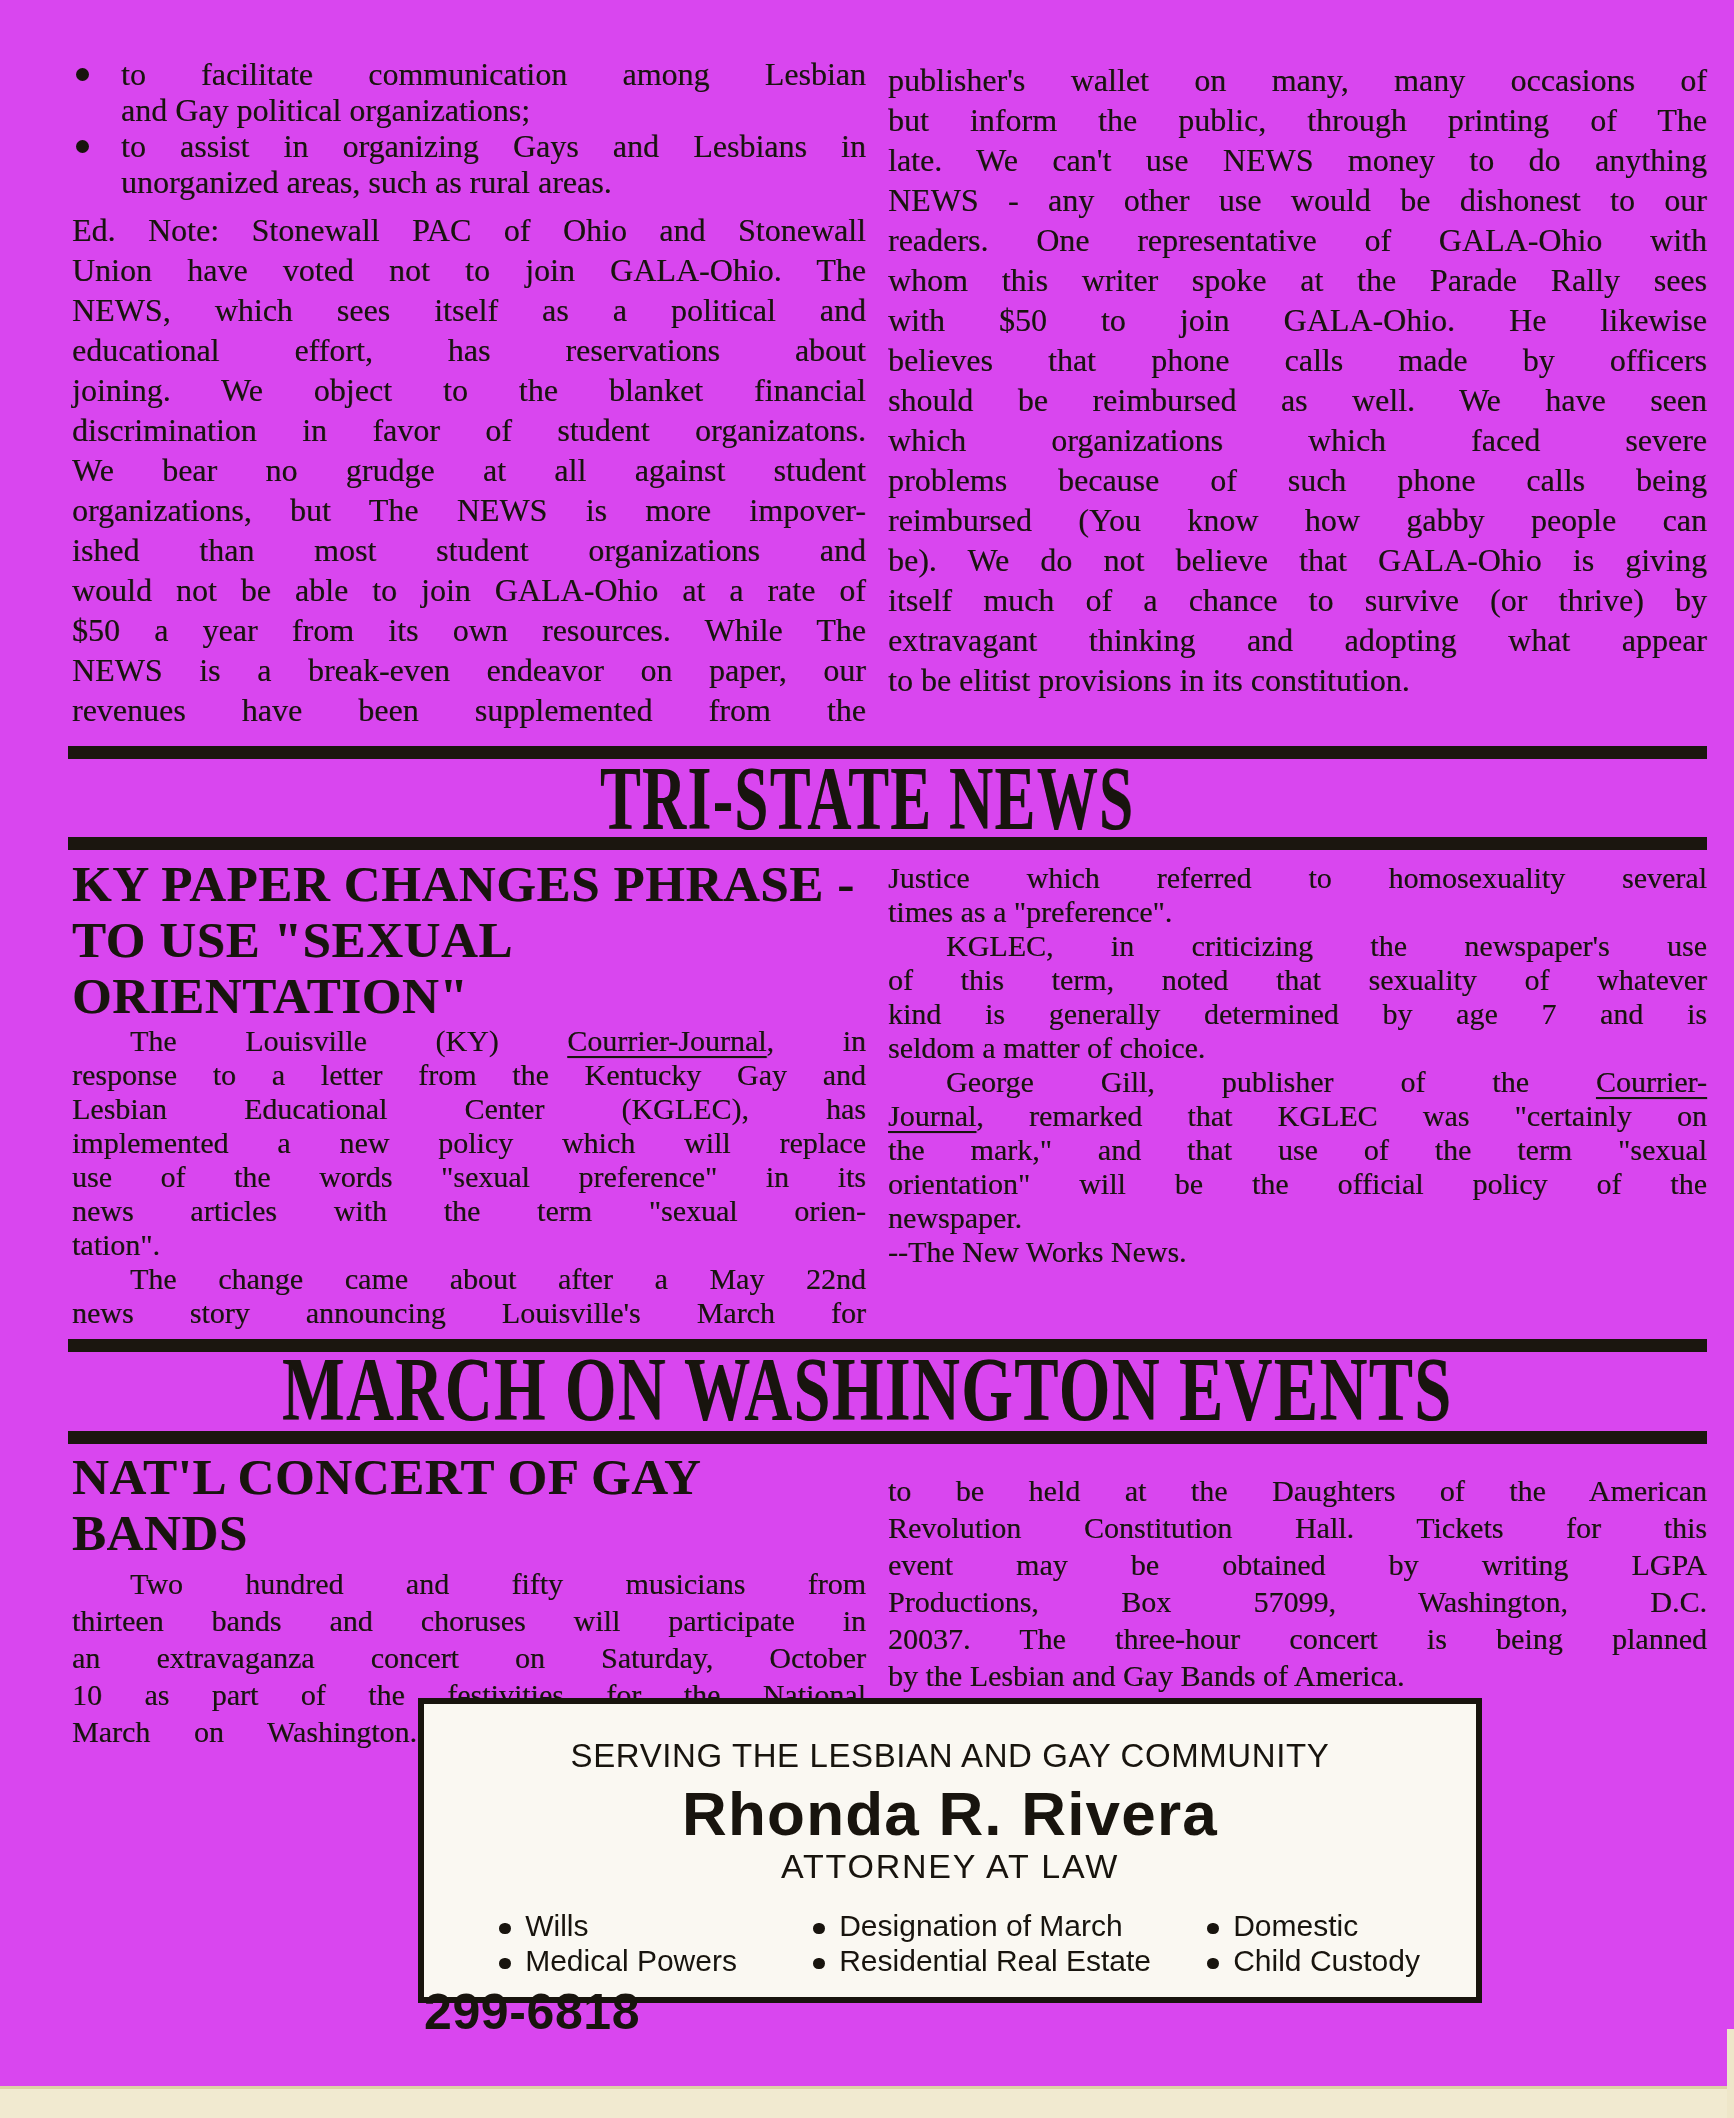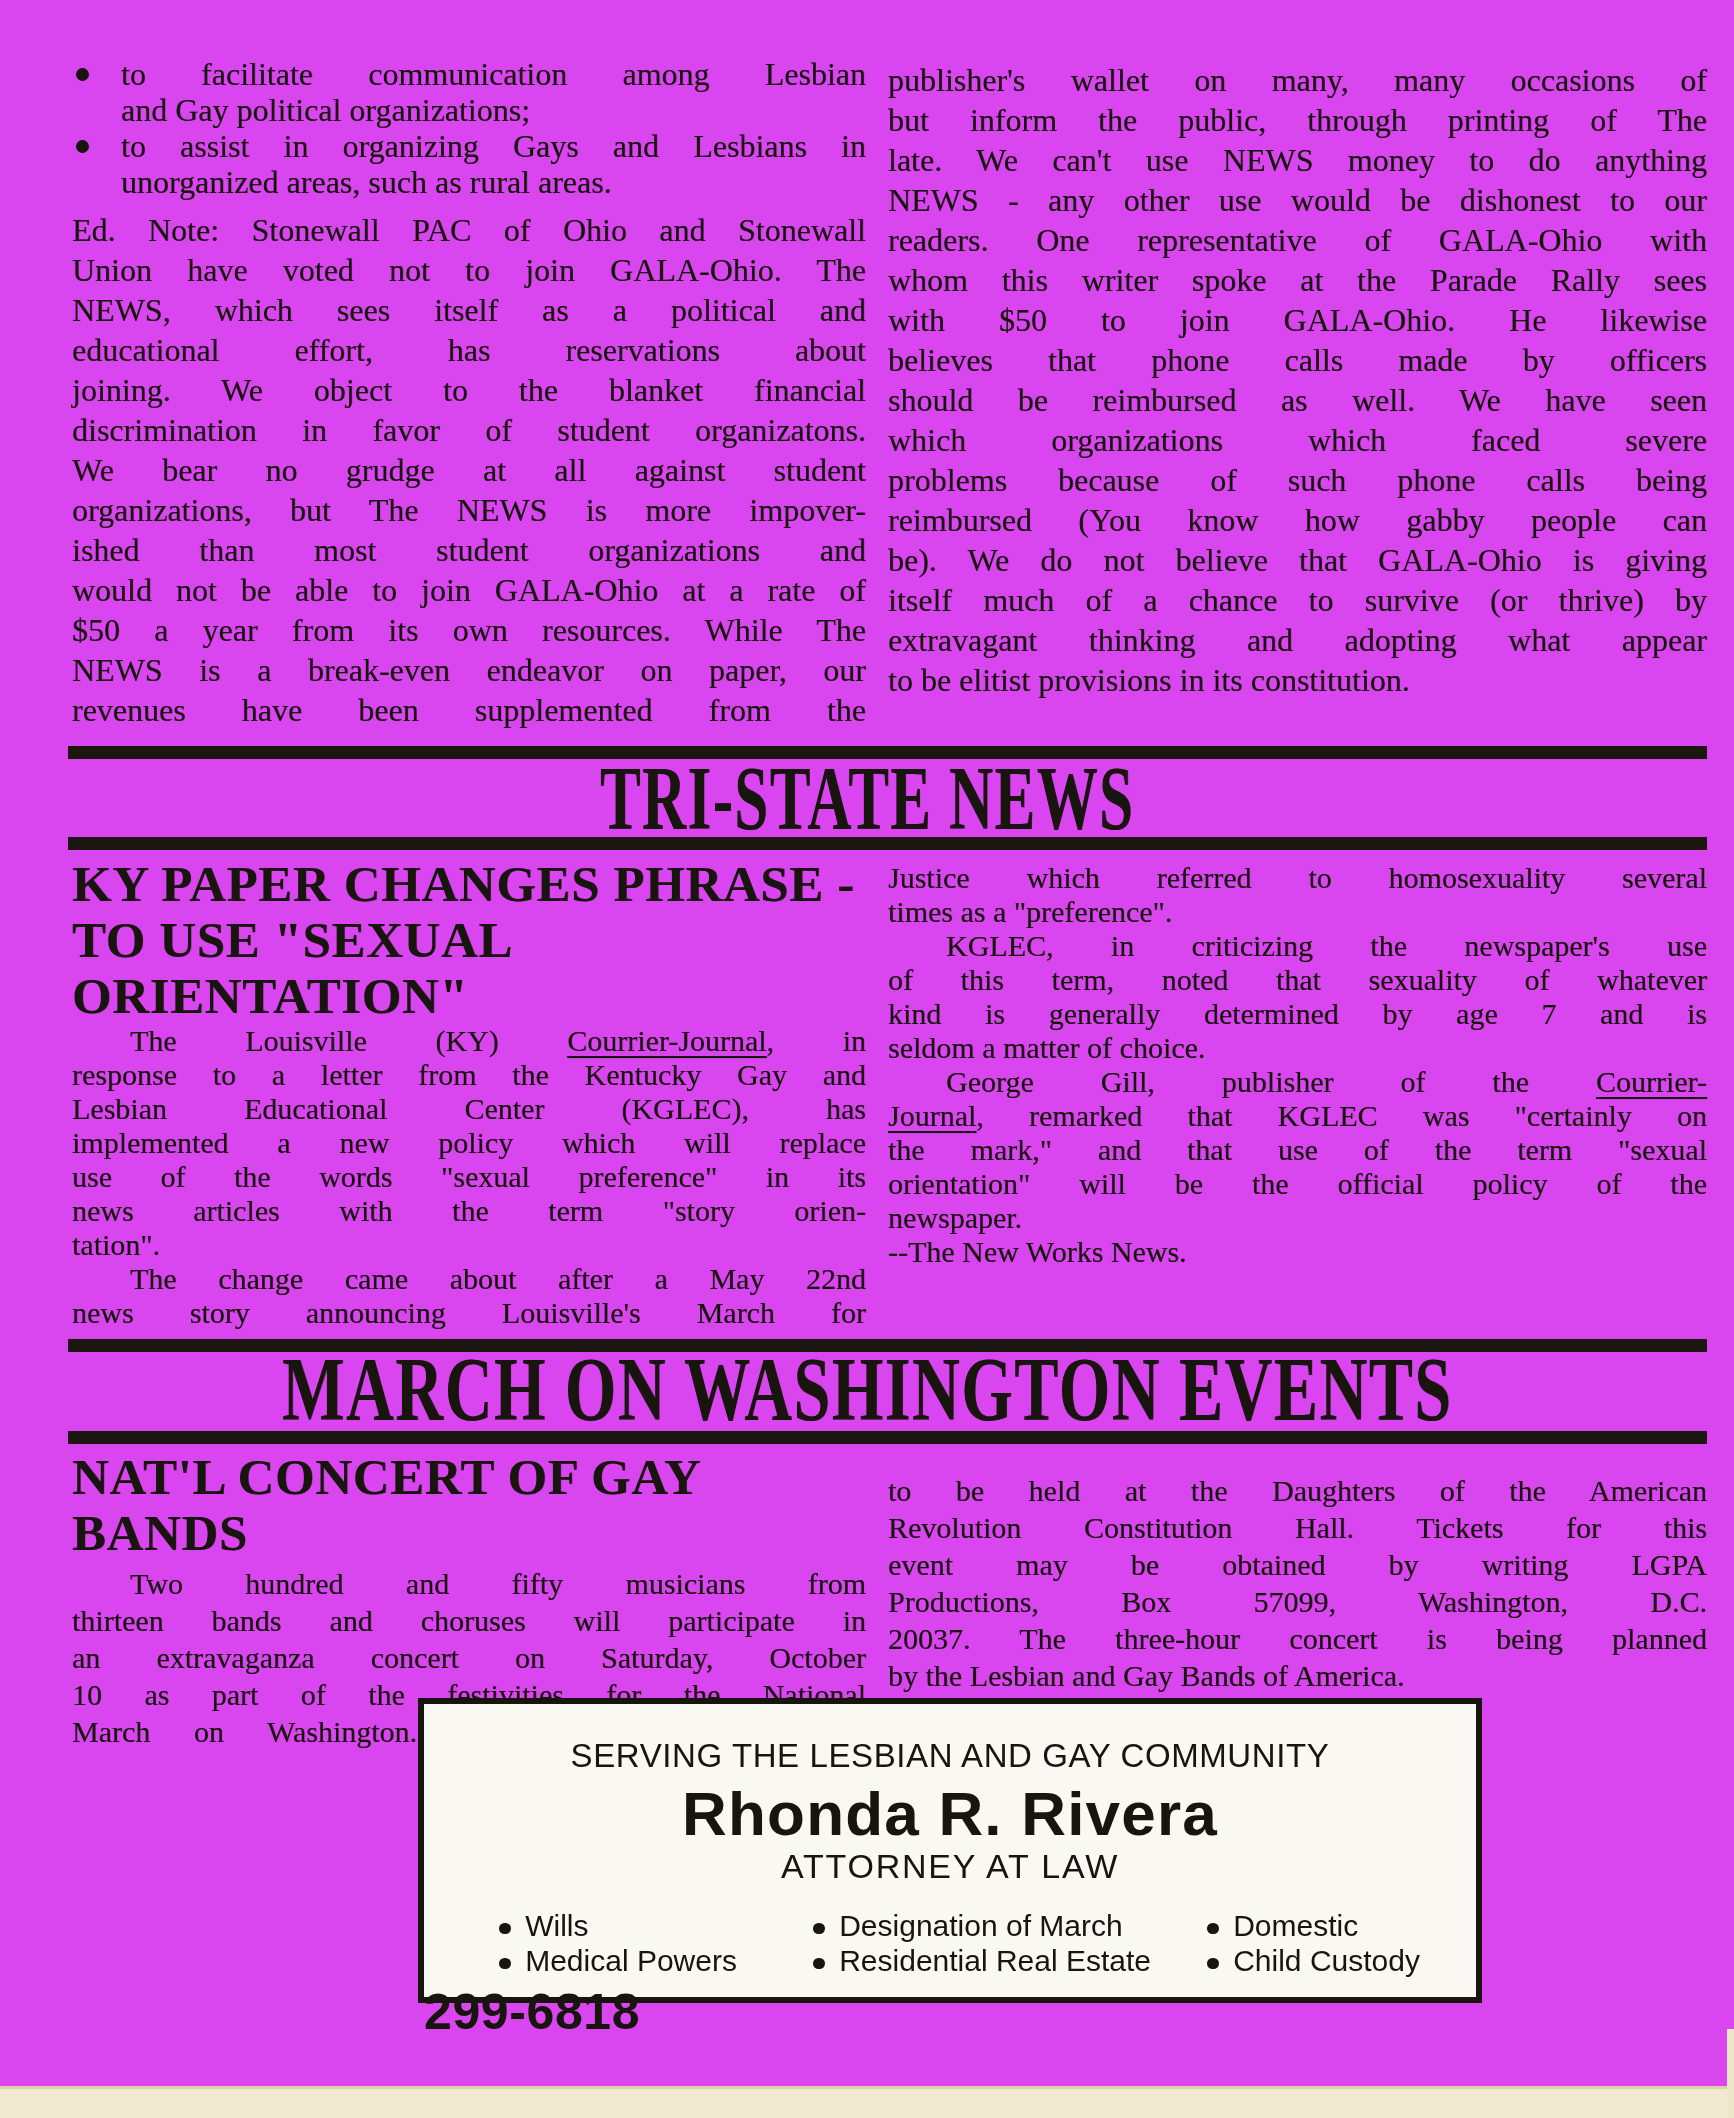--- a/index.html
+++ b/index.html
@@ -130,21 +130,21 @@
     <div class="sub-head">
         <div class="ln nj">KY PAPER CHANGES PHRASE -</div>
         <div class="ln nj">TO USE "SEXUAL ORIENTATION"</div>
       </div>
     <div class="body-lines">
         <div class="ln in"><span class="">The Louisville (KY) </span><span class="u">Courrier-Journal</span><span class="">, in</span></div>
         <div class="ln">response to a letter from the Kentucky Gay and</div>
         <div class="ln">Lesbian Educational Center (KGLEC), has</div>
         <div class="ln">implemented a new policy which will replace</div>
         <div class="ln">use of the words "sexual preference" in its</div>
-        <div class="ln">news articles with the term "story orien-</div>
+        <div class="ln">news articles with the term "sexual orien-</div>
         <div class="ln nj">tation".</div>
         <div class="ln in">The change came about after a May 22nd</div>
         <div class="ln">news story announcing Louisville's March for</div>
       </div>
   </div>
   <div class="col ky-right">
       <div class="ln">Justice which referred to homosexuality several</div>
       <div class="ln nj">times as a "preference".</div>
       <div class="ln in">KGLEC, in criticizing the newspaper's use</div>
       <div class="ln">of this term, noted that sexuality of whatever</div>

